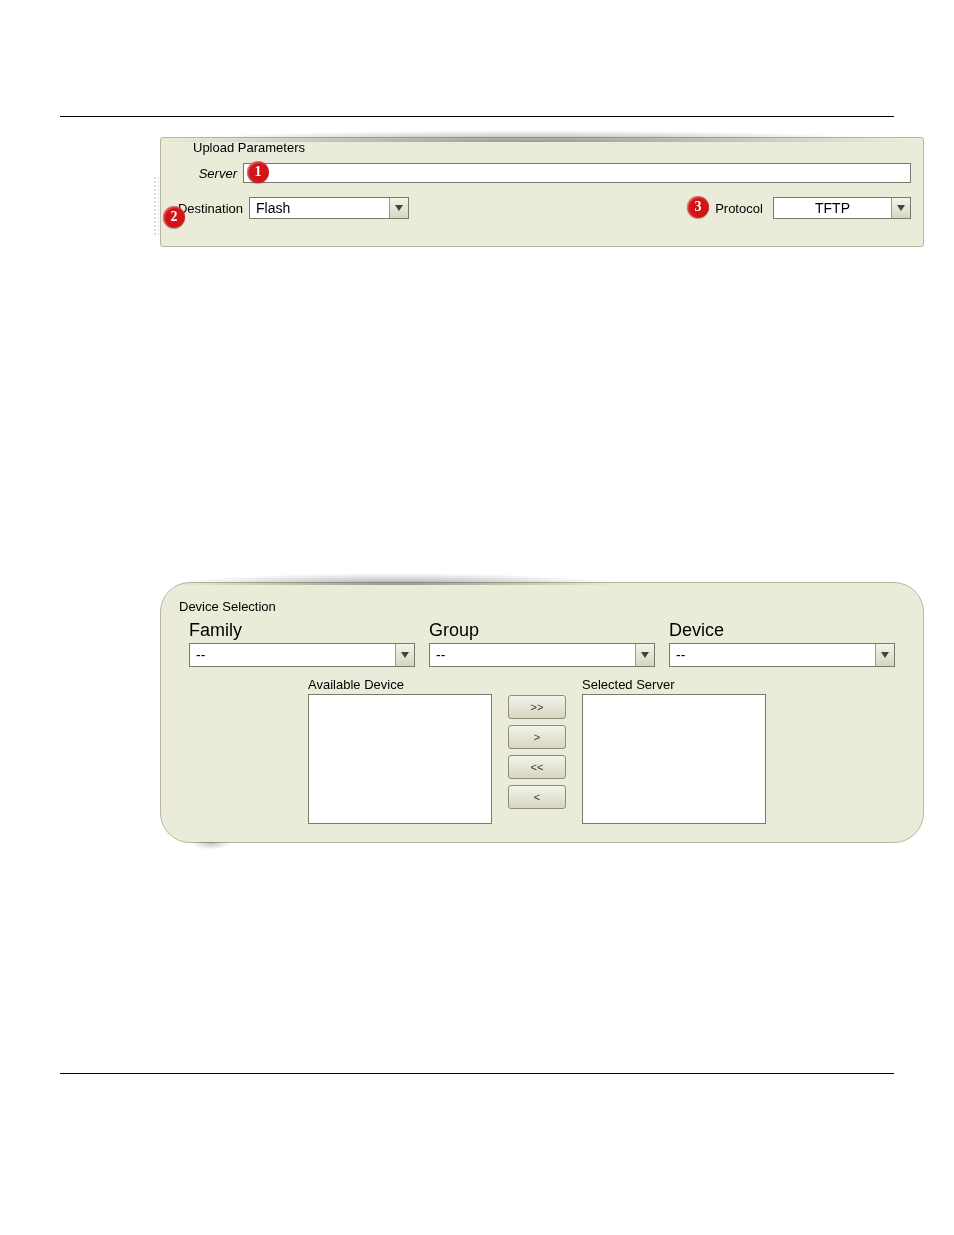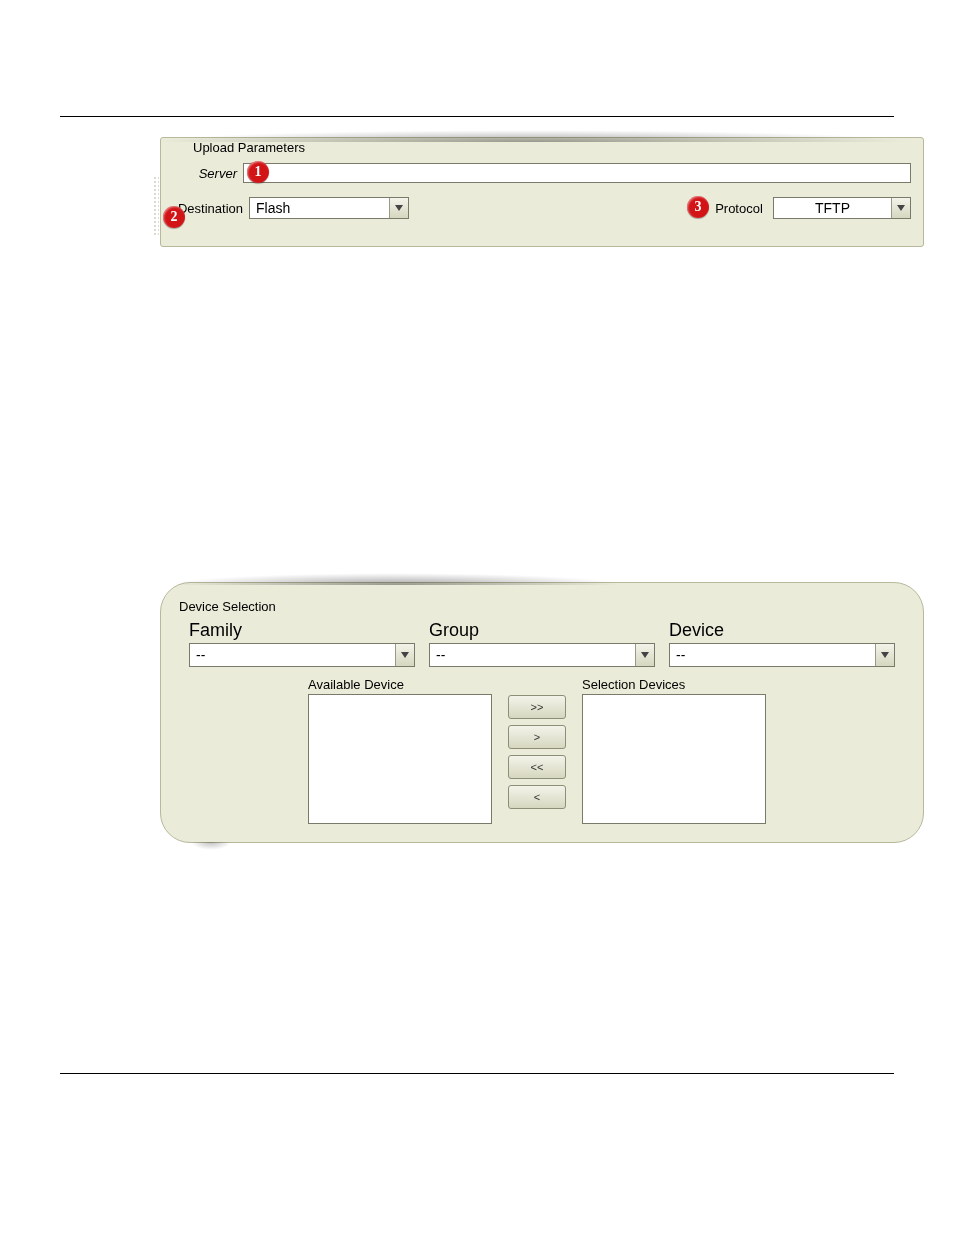--- a/index.html
+++ b/index.html
@@ -332,21 +332,21 @@
         <div class="llabel">Available Device</div>
         <div class="listbox"></div>
       </div>
       <div class="move-buttons">
         <button>&gt;&gt;</button>
         <button>&gt;</button>
         <button>&lt;&lt;</button>
         <button>&lt;</button>
       </div>
       <div class="list-col">
-        <div class="llabel">Selection Devices</div>
+        <div class="llabel">Selected Server</div>
         <div class="listbox"></div>
       </div>
     </div>
   </div>
 
   <div class="bottom-gap"></div>
   <hr class="bottom-rule">
   <div class="footer-gap"></div>
 </div>
 

